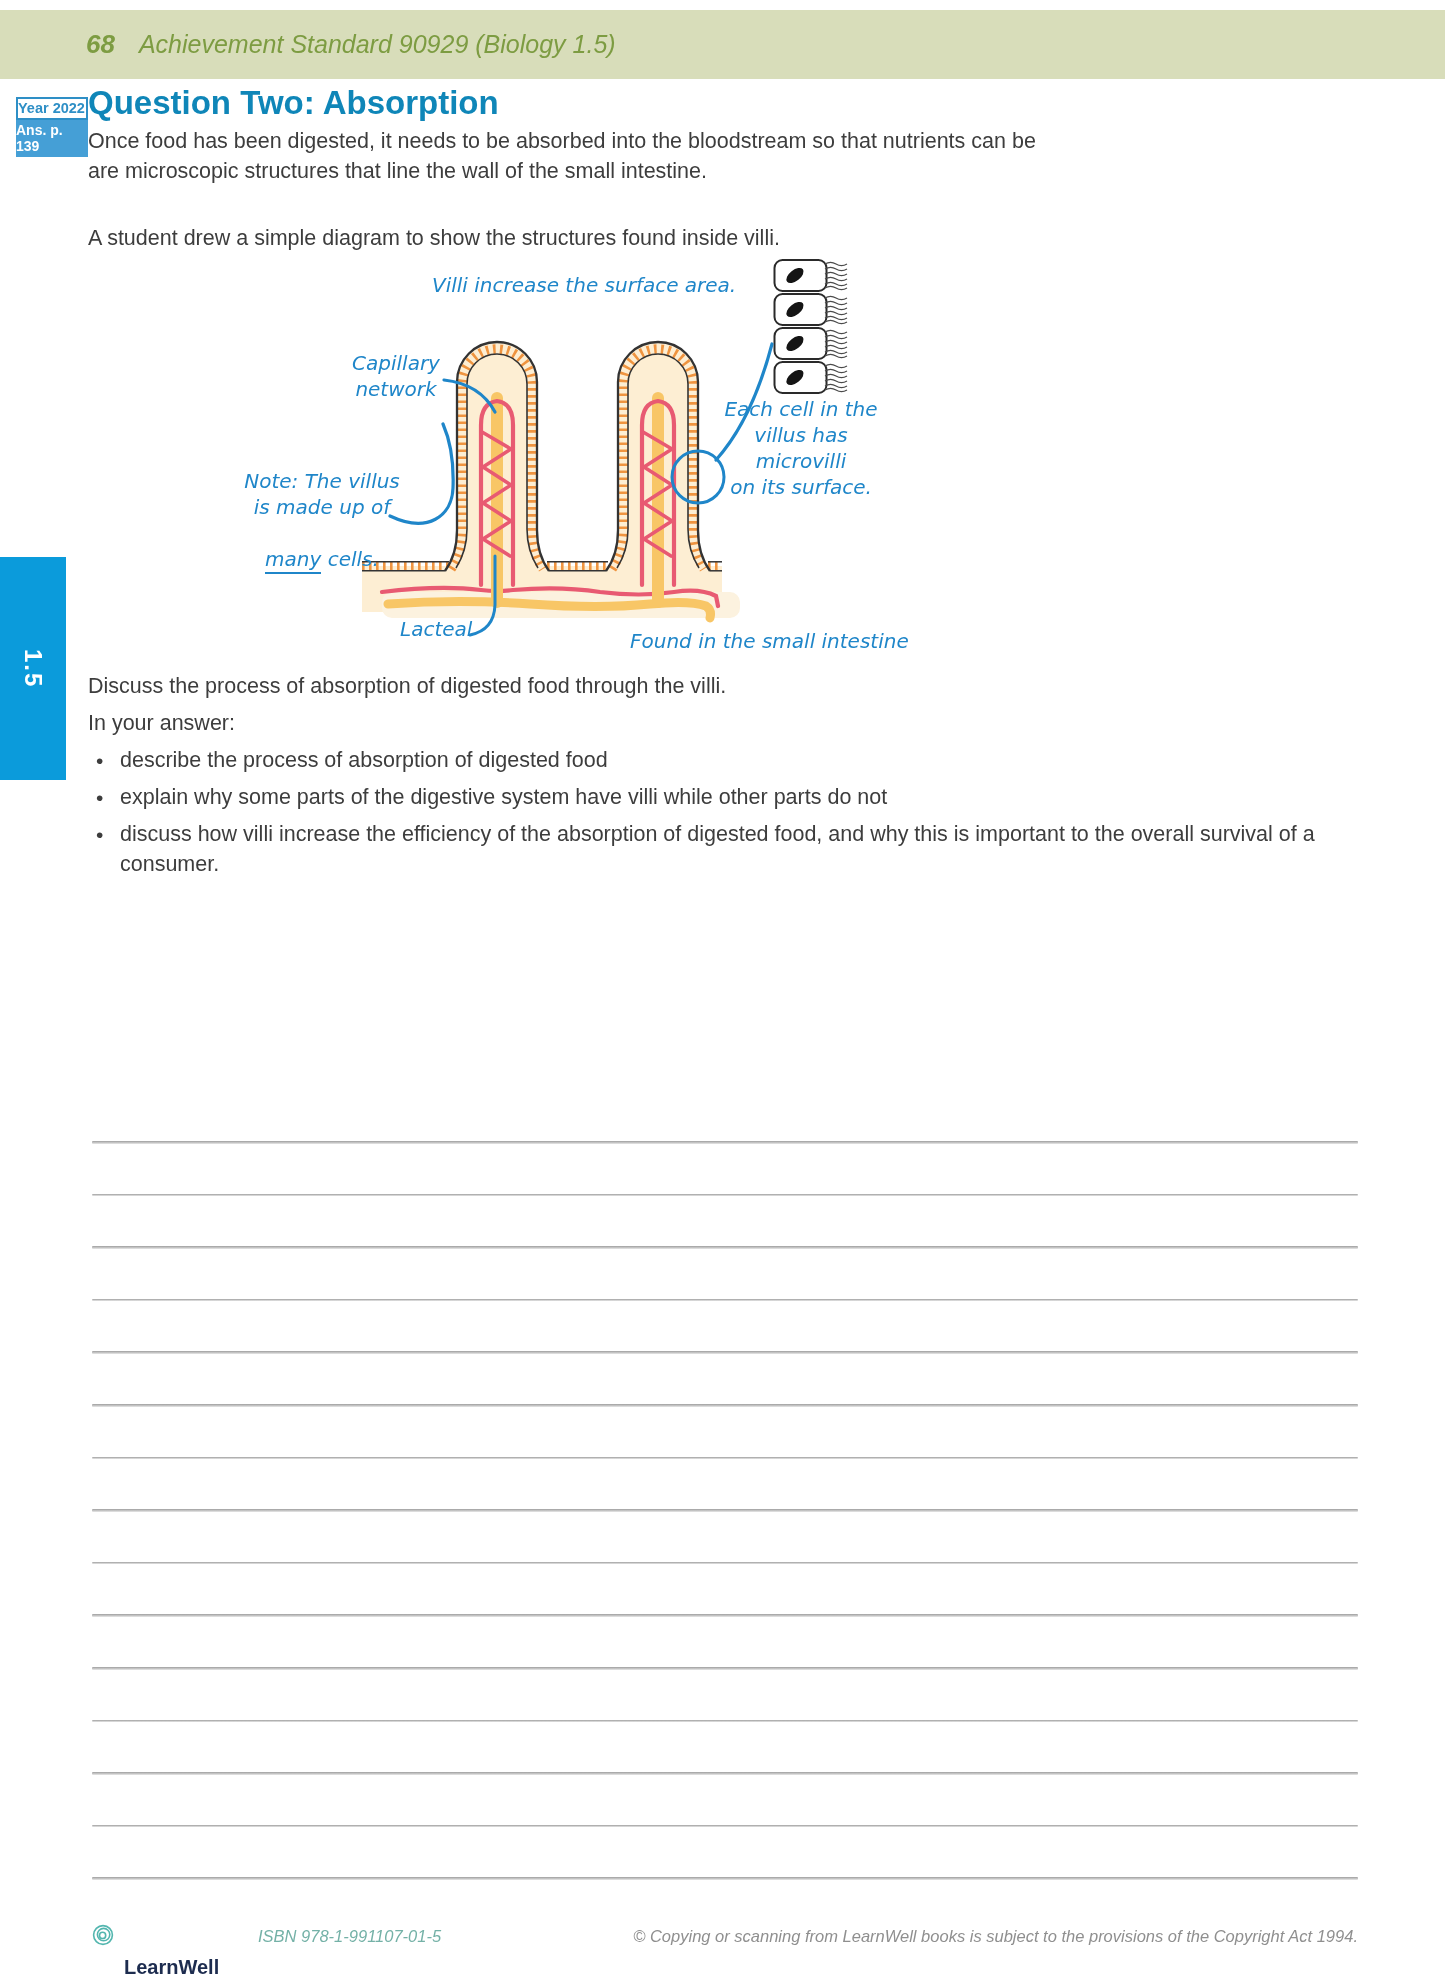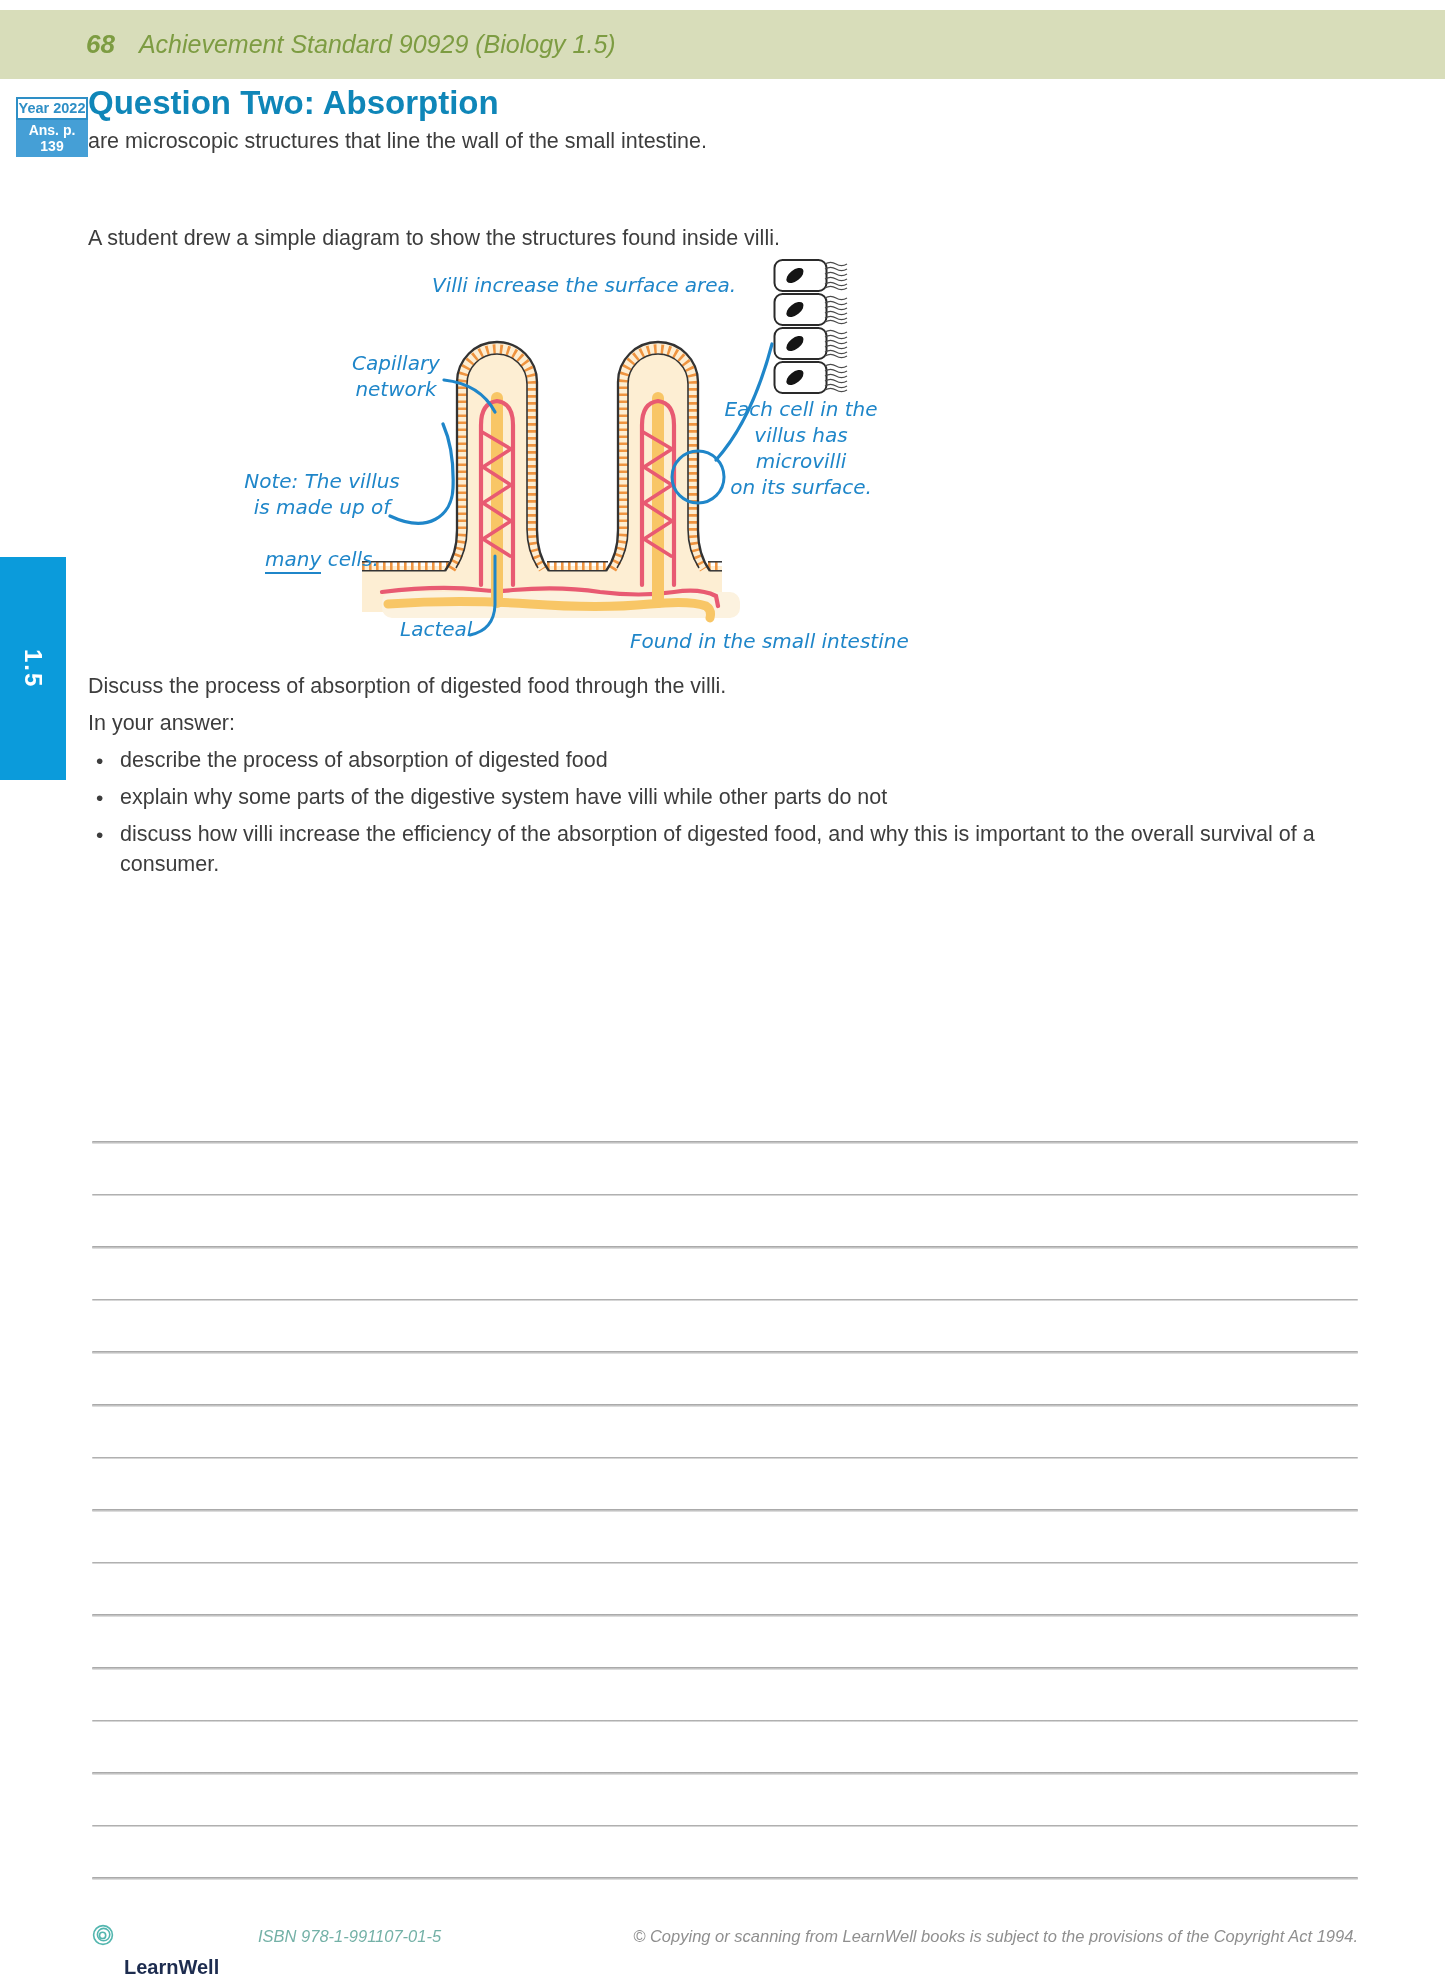--- a/index.html
+++ b/index.html
@@ -6,21 +6,21 @@
   body{
     width:1445px;height:1981px;position:relative;background:#ffffff;
     font-family:"Liberation Sans",sans-serif;color:#3d3d3d;overflow:hidden;
   }
   
   .band{position:absolute;left:0;top:10px;width:1445px;height:69px;background:#d8ddba;
         display:flex;align-items:center;}
   .band .pnum{font-style:italic;font-weight:bold;font-size:26px;color:#7d9c42;margin-left:86px;}
   .band .btitle{font-style:italic;font-size:25px;color:#7d9c42;margin-left:24px;}
   
-  .badge{position:absolute;left:16px;top:97px;width:72px;font-weight:bold;text-align:center;}
+  .badge{position:absolute;left:16px;top:97px;width:72px;font-weight:bold;}
   .badge .yr{box-sizing:border-box;border:2px solid #2e8fc6;background:#fff;color:#2e8fc6;
              font-size:14.5px;padding:1px 0 2px;}
   .badge .ans{background:#459fd6;color:#fff;font-size:14px;padding:2px 0 3px;}
   
   .qhead{position:absolute;left:88px;top:84px;font-size:33px;font-weight:bold;color:#0f86b8;}
   .para{position:absolute;left:88px;font-size:21.5px;line-height:29.5px;color:#3d3d3d;}
   .pline{white-space:nowrap;}
   
   .tab15{position:absolute;left:0;top:557px;width:66px;height:223px;background:#0b9bdb;color:#fff;
          display:flex;align-items:center;justify-content:center;writing-mode:vertical-rl;
@@ -53,20 +53,21 @@
 </div>
 
 <div class="badge">
   <div class="yr">Year 2022</div>
   <div class="ans">Ans. p. 139</div>
 </div>
 
 <div class="qhead">Question Two: Absorption</div>
 
 <div class="para" style="top:127px">
+  <div class="pline">Once food has been digested, it needs to be absorbed into the bloodstream so that nutrients can be</div>
   <div class="pline">are microscopic structures that line the wall of the small intestine.</div>
 </div>
 
 <div class="para" style="top:224px">A student drew a simple diagram to show the structures found inside villi.</div>
 
 <div class="tab15">1.5</div>
 
 <svg style="position:absolute;left:250px;top:250px" width="660" height="420" viewBox="250 250 660 420">
   <defs>
     <path id="mv" d="M0,0 q5.5,-3.2 11,0 t11,0"></path>

